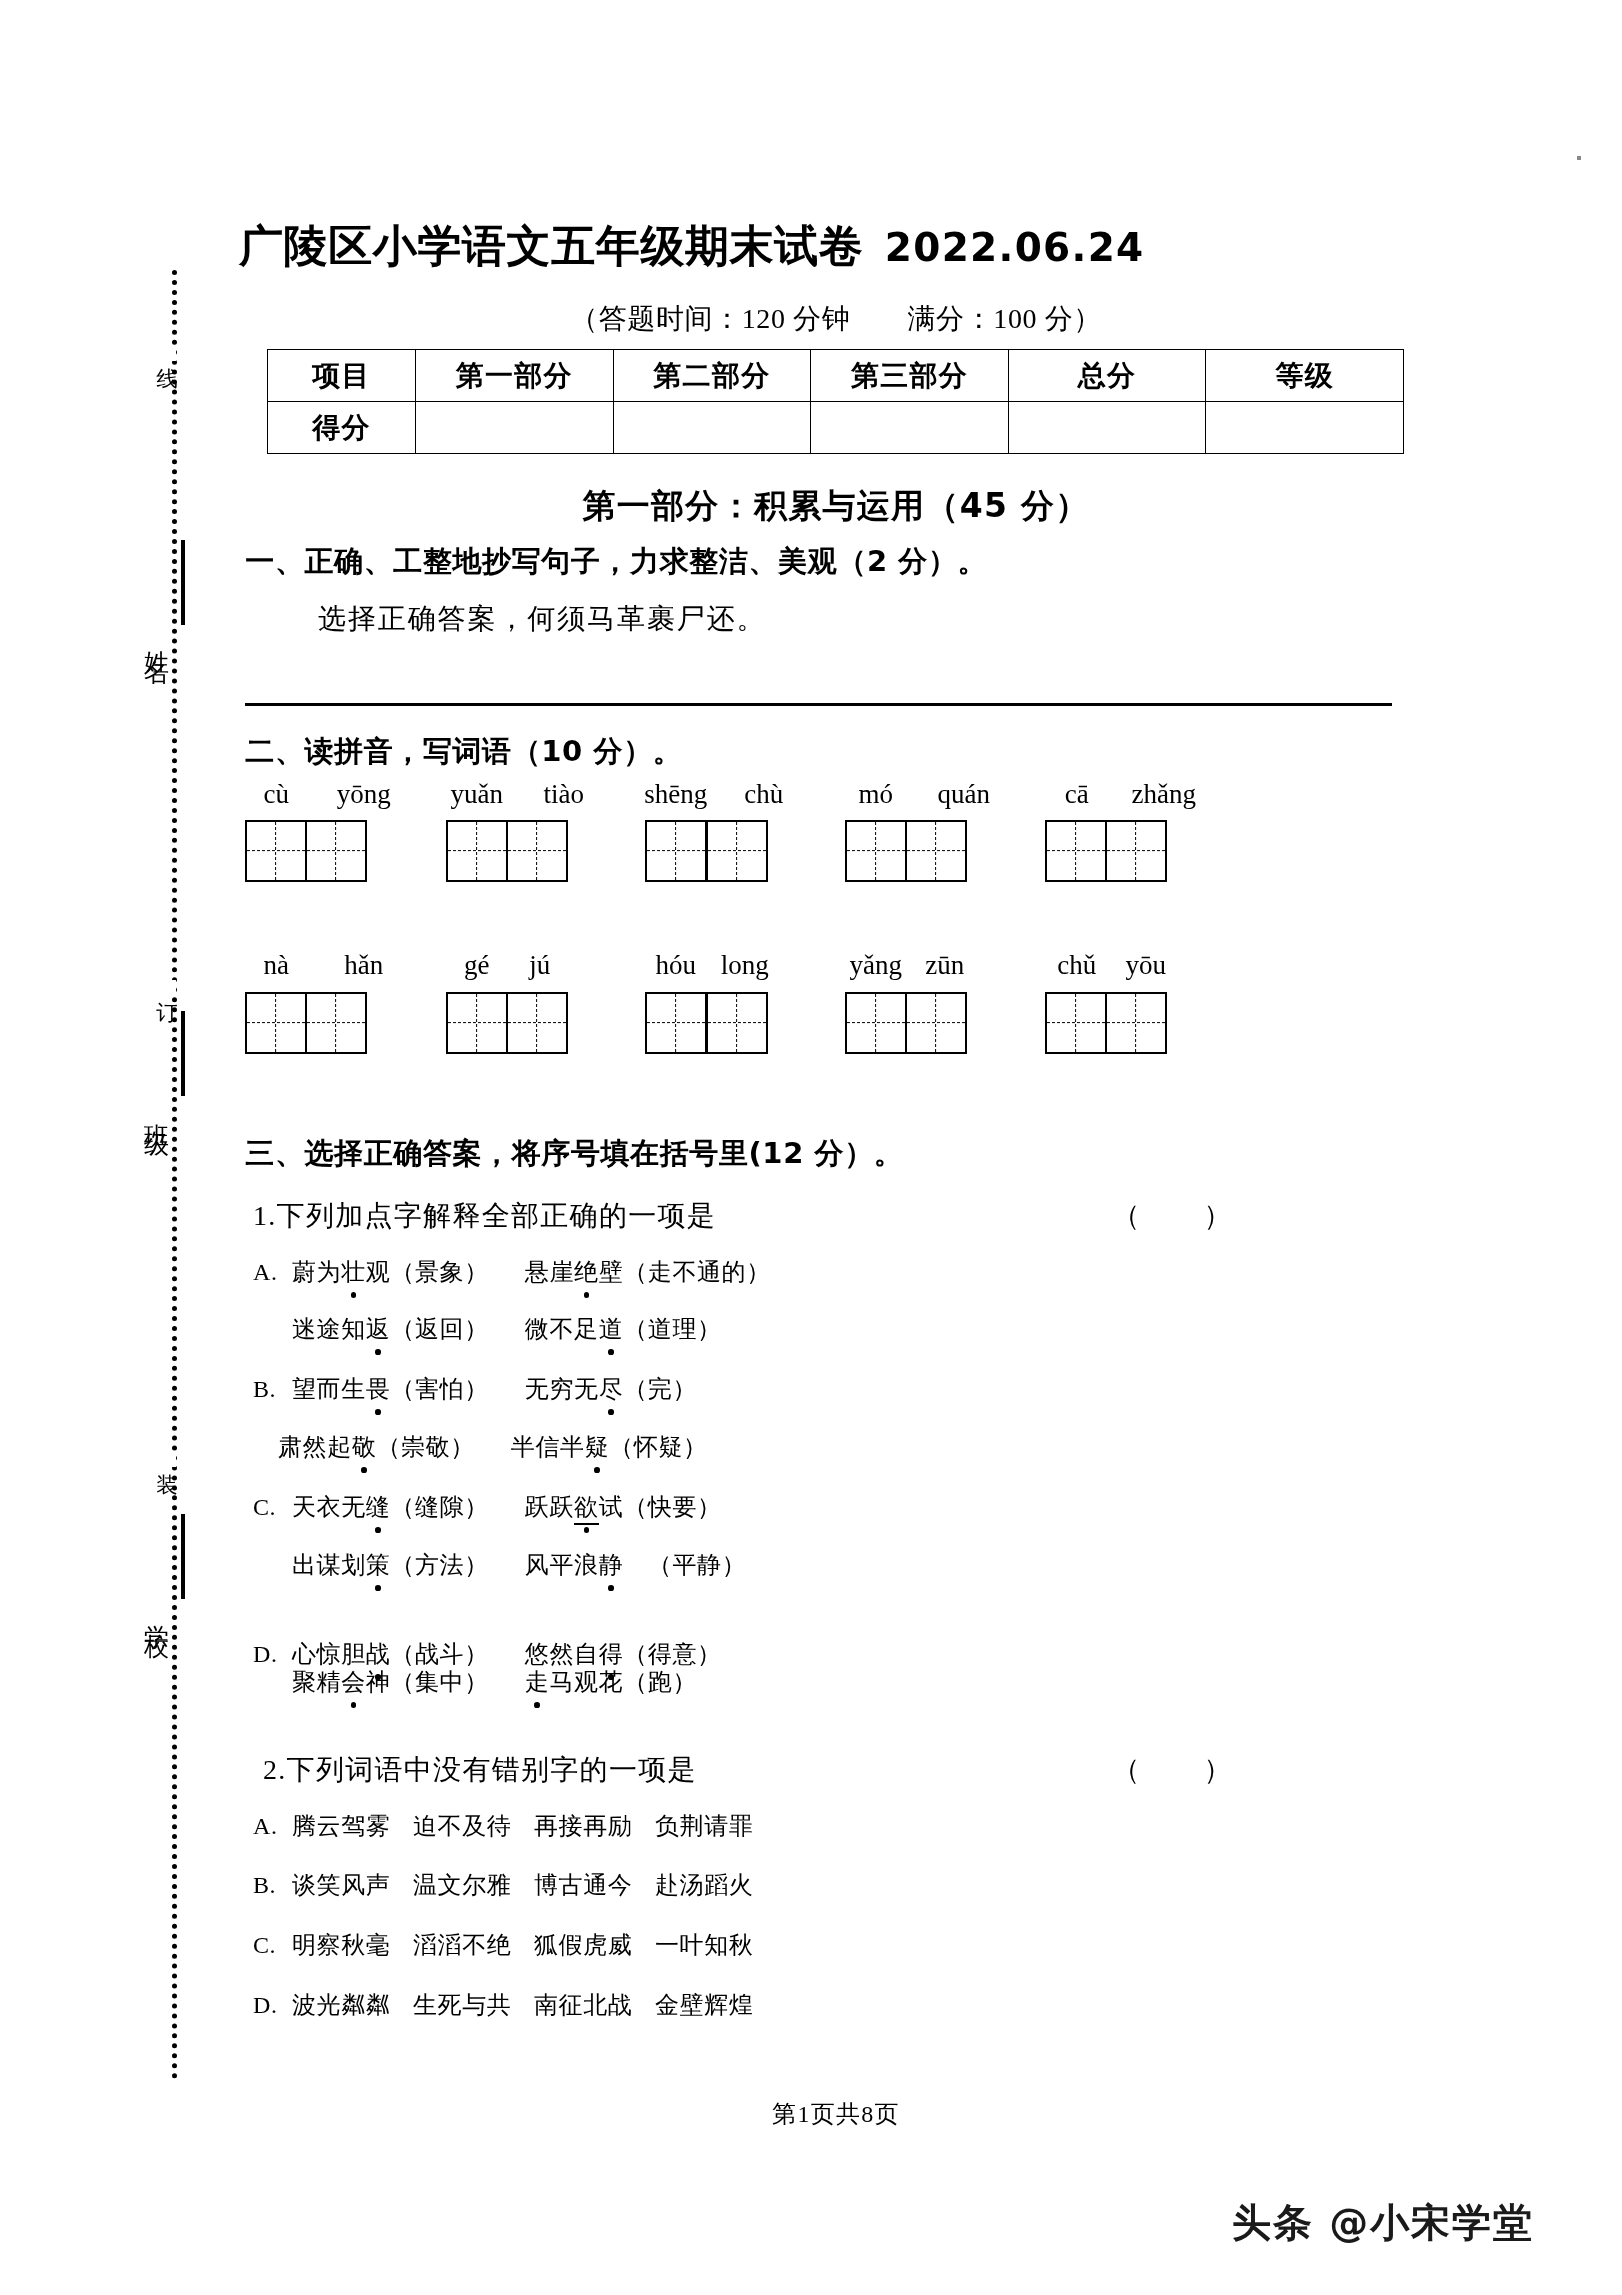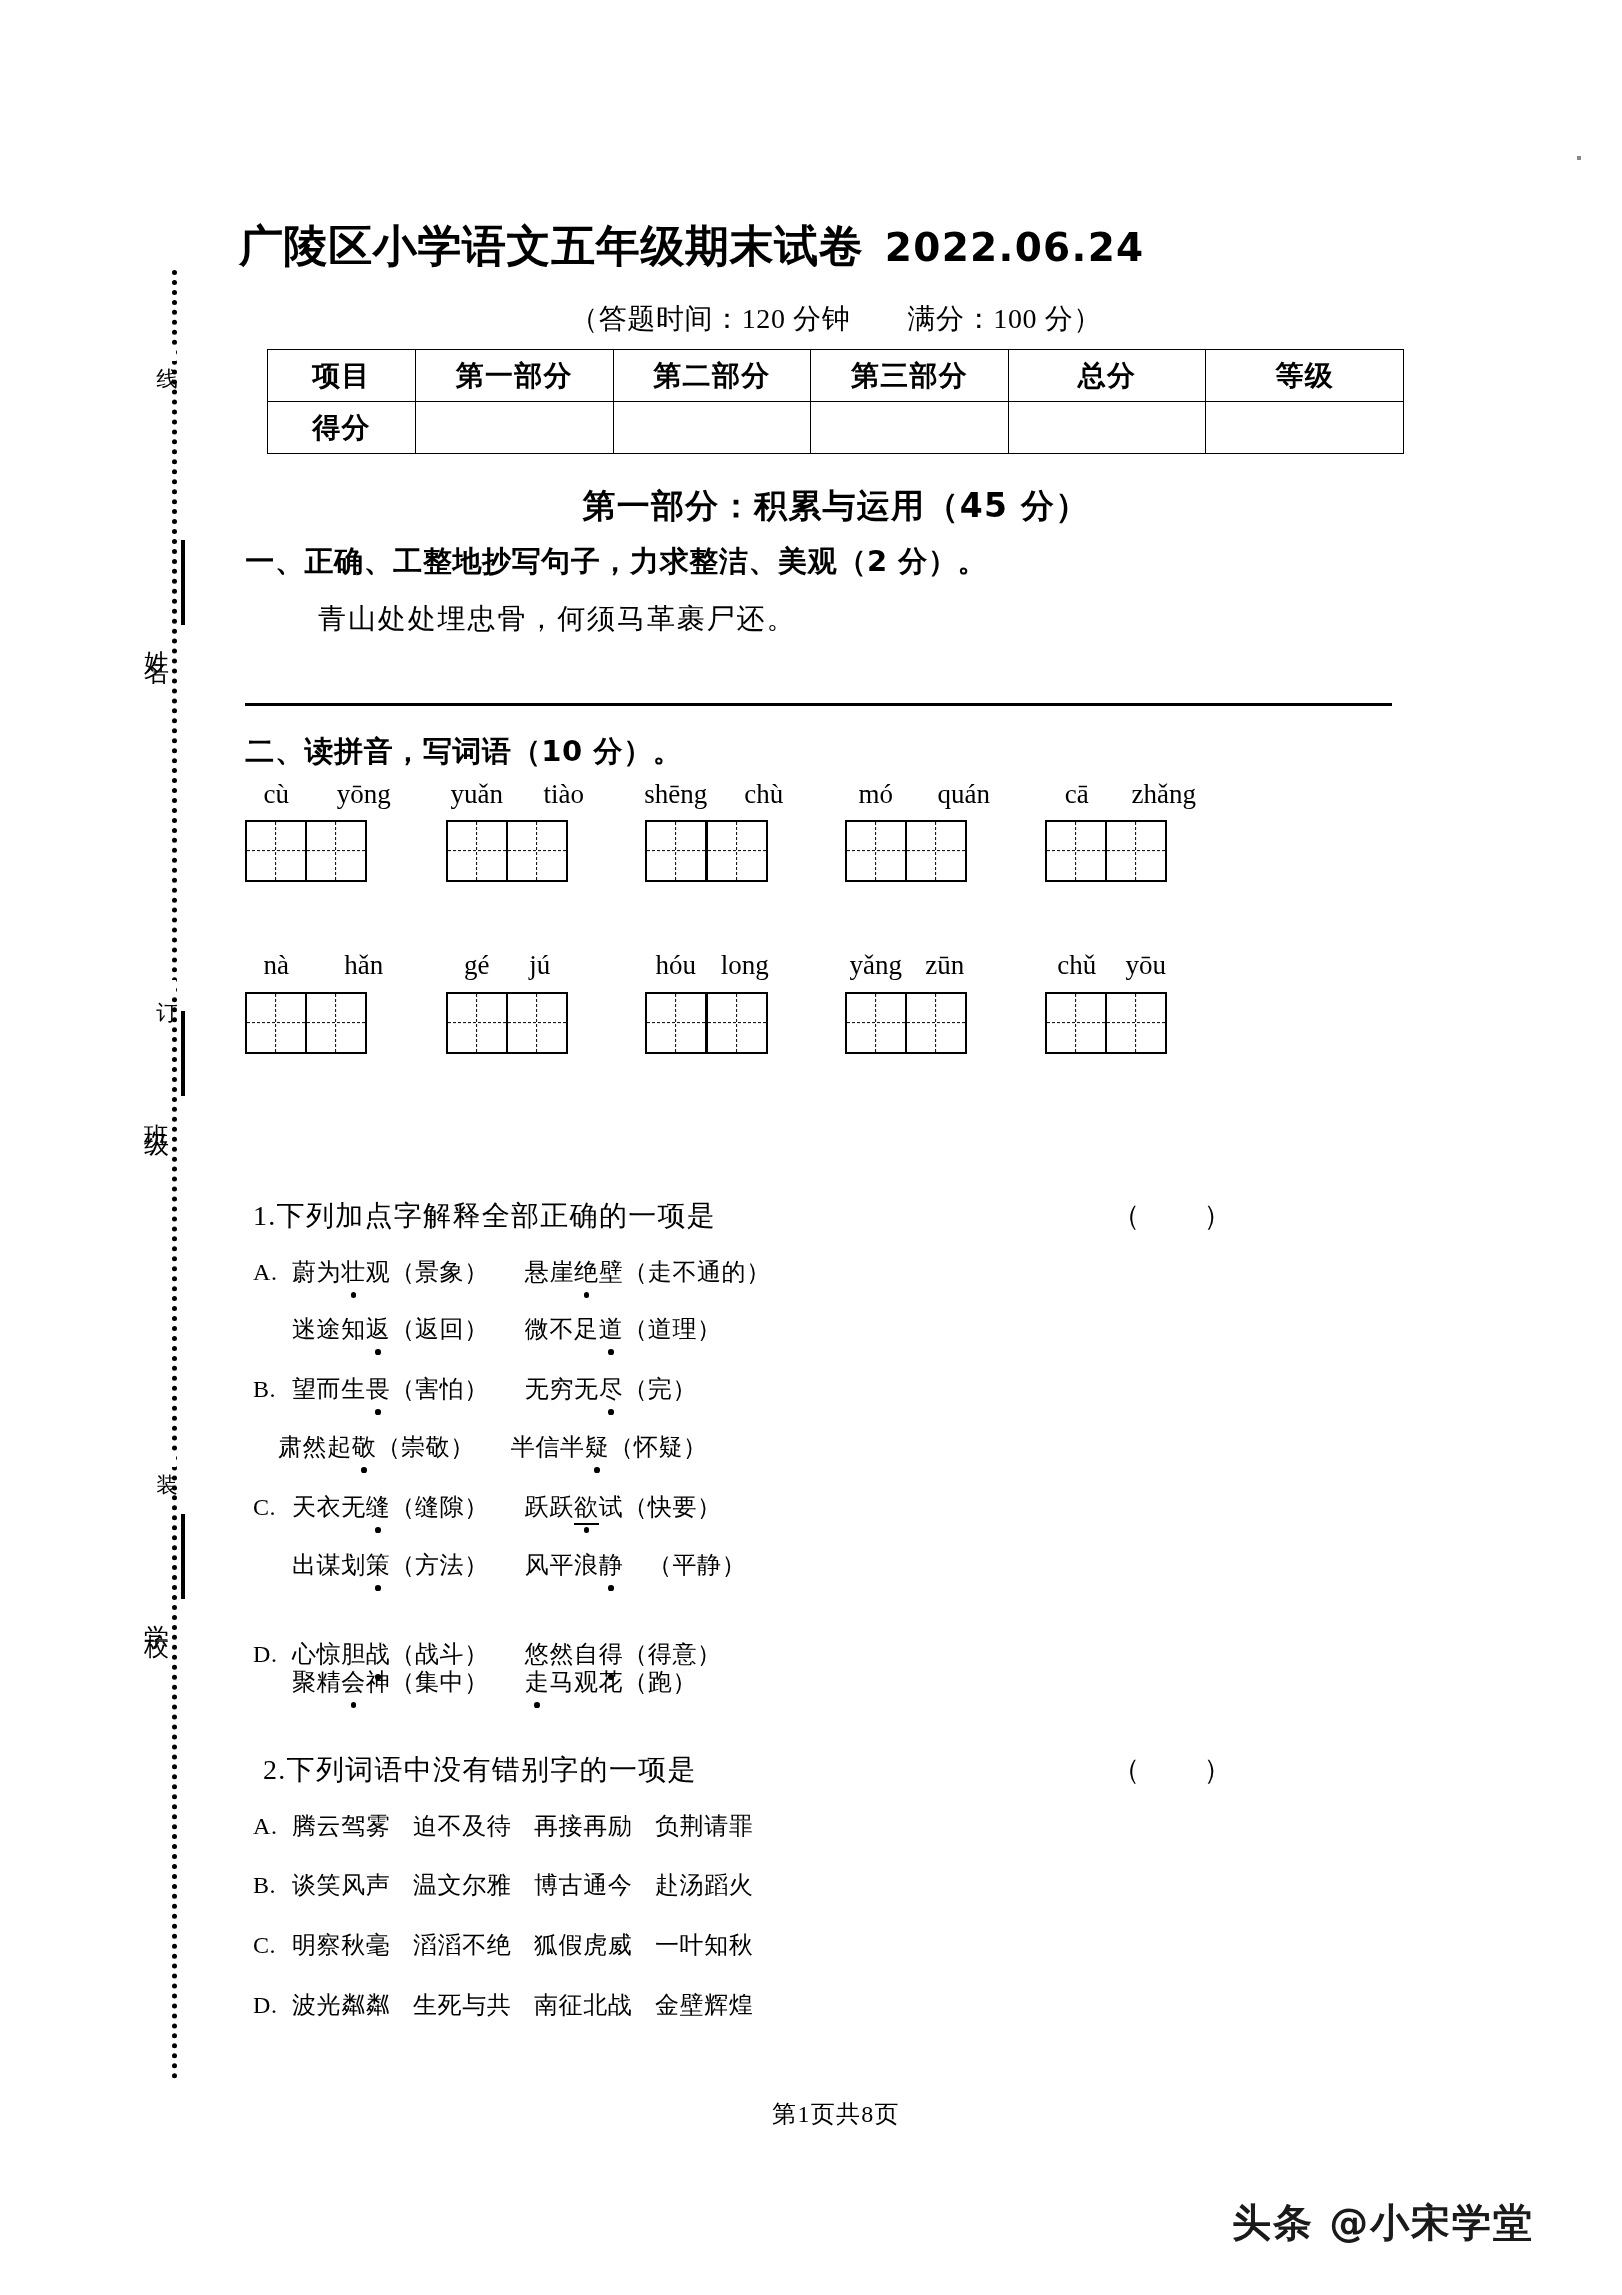--- a/index.html
+++ b/index.html
@@ -328,21 +328,21 @@
       <td></td>
       <td></td>
       <td></td>
     </tr>
   </tbody>
     </table>
 
   <div class="part-heading" style="top:484px;">第一部分：积累与运用（45 分）</div>
 
   <div class="q-heading" style="left:6.3px; top:542px;">一、正确、工整地抄写句子，力求整洁、美观（2 分）。</div>
-  <div class="copy-sentence" style="left:79px; top:600px;">青山处处埋忠骨，何须马革裹尸还。</div>
+  <div class="copy-sentence" style="left:79px; top:600px;">选择正确答案，何须马革裹尸还。</div>
   <div class="hrule" style="left:6.3px; top:703px; width:1147px;"></div>
 
   <div class="q-heading" style="left:6.3px; top:732px;">二、读拼音，写词语（10 分）。</div>
 
   <div class="pinyin-row" style="left:6.3px; top:779px; width:1147px;">
     <div class="pinyin-cell" style="left:-2.5px;  width:67px;">cù</div>
     <div class="pinyin-cell" style="left:85px; width:67px;">yōng</div>
     <div class="pinyin-cell" style="left:198px; width:67px;">yuǎn</div>
     <div class="pinyin-cell" style="left:285px; width:67px;">tiào</div>
     <div class="pinyin-cell" style="left:397px; width:67px;">shēng</div>
@@ -383,20 +383,21 @@
     <div class="tzg" style="left:201px;"></div>
     <div class="tzg" style="left:261px;"></div>
     <div class="tzg" style="left:400px;"></div>
     <div class="tzg" style="left:461px;"></div>
     <div class="tzg" style="left:600px;"></div>
     <div class="tzg" style="left:660px;"></div>
     <div class="tzg" style="left:800px;"></div>
     <div class="tzg" style="left:860px;"></div>
   </div>
 
+  <div class="q-heading" style="left:6.3px; top:1134px;">三、选择正确答案，将序号填在括号里(12 分）。</div>
 
   <div class="mc-stem" style="left:14px; top:1197px;">
     <span>1.</span><span>下列加点字解释全部正确的一项是</span>
   </div>
   <div class="mc-paren" style="left:873px; top:1197px;">（　　）</div>
 
   <div class="mc-option" style="left:14px; top:1256px;">
     <span class="opt-label">A.</span><span class="seg">蔚为<span class="dotchar">壮</span>观（景象）</span><span class="seg-gap"></span><span class="seg">悬崖<span class="dotchar">绝</span>壁（走不通的）</span>
   </div>
   <div class="mc-option" style="left:14px; top:1313px;">

